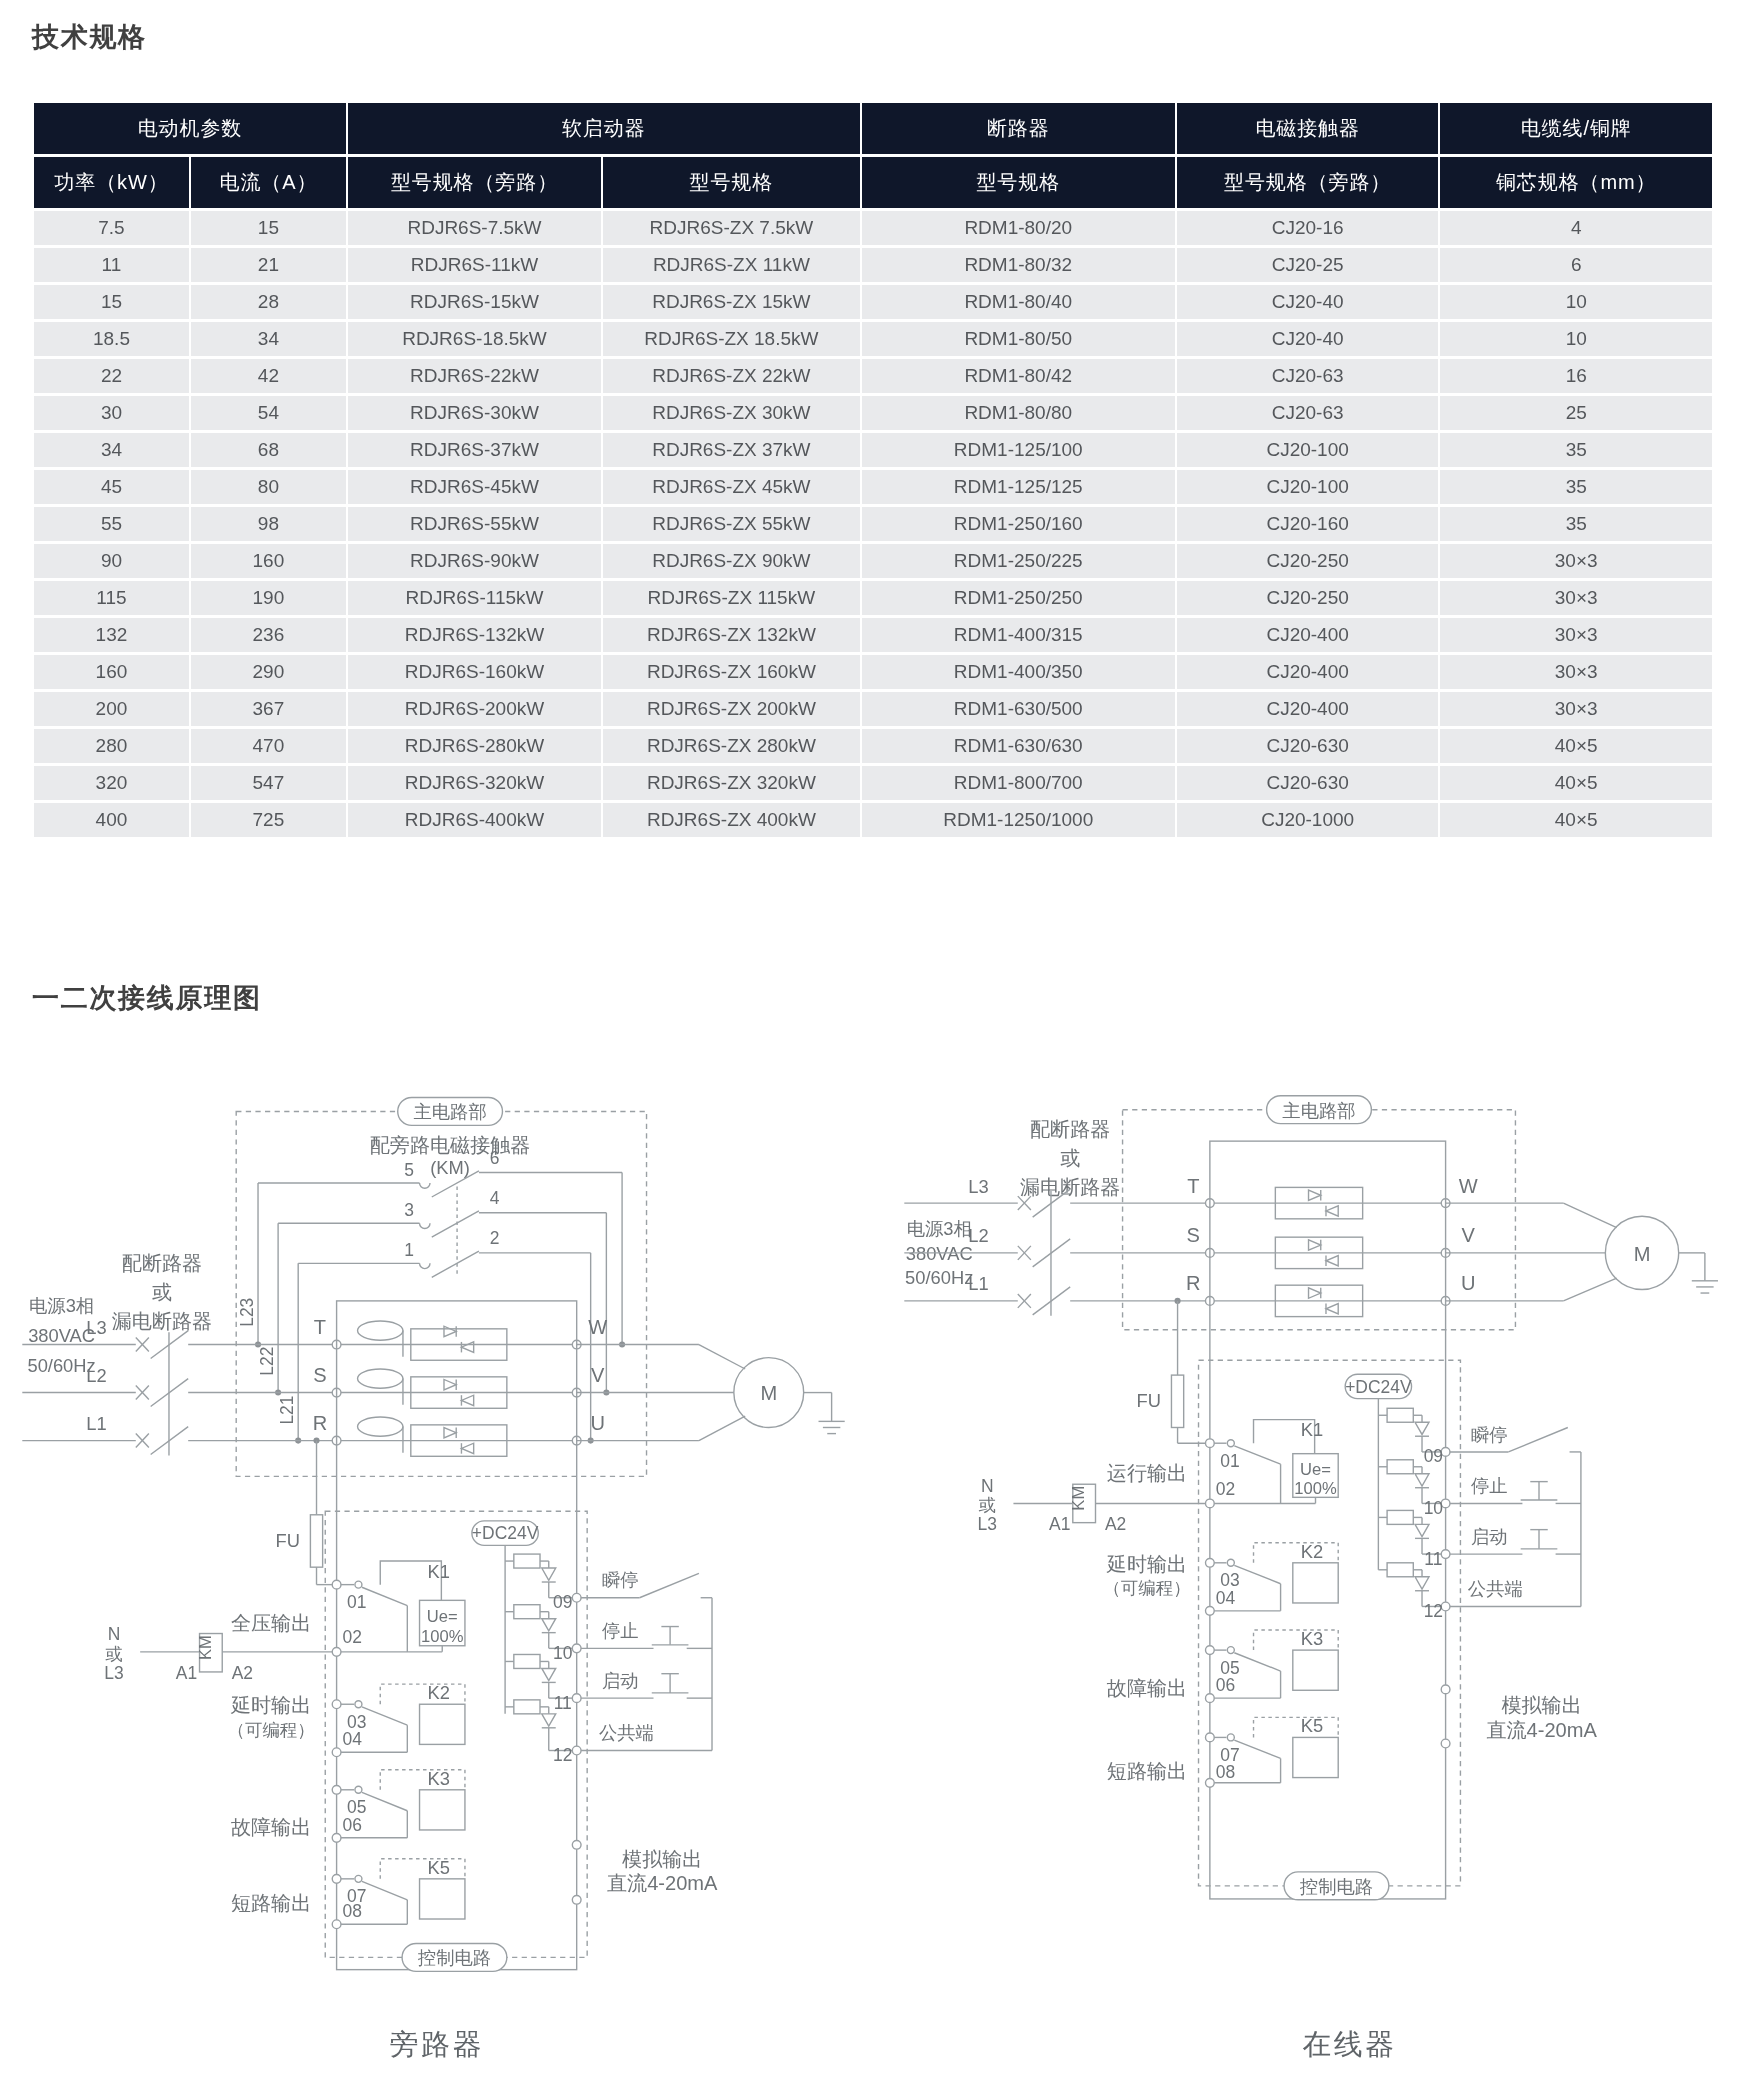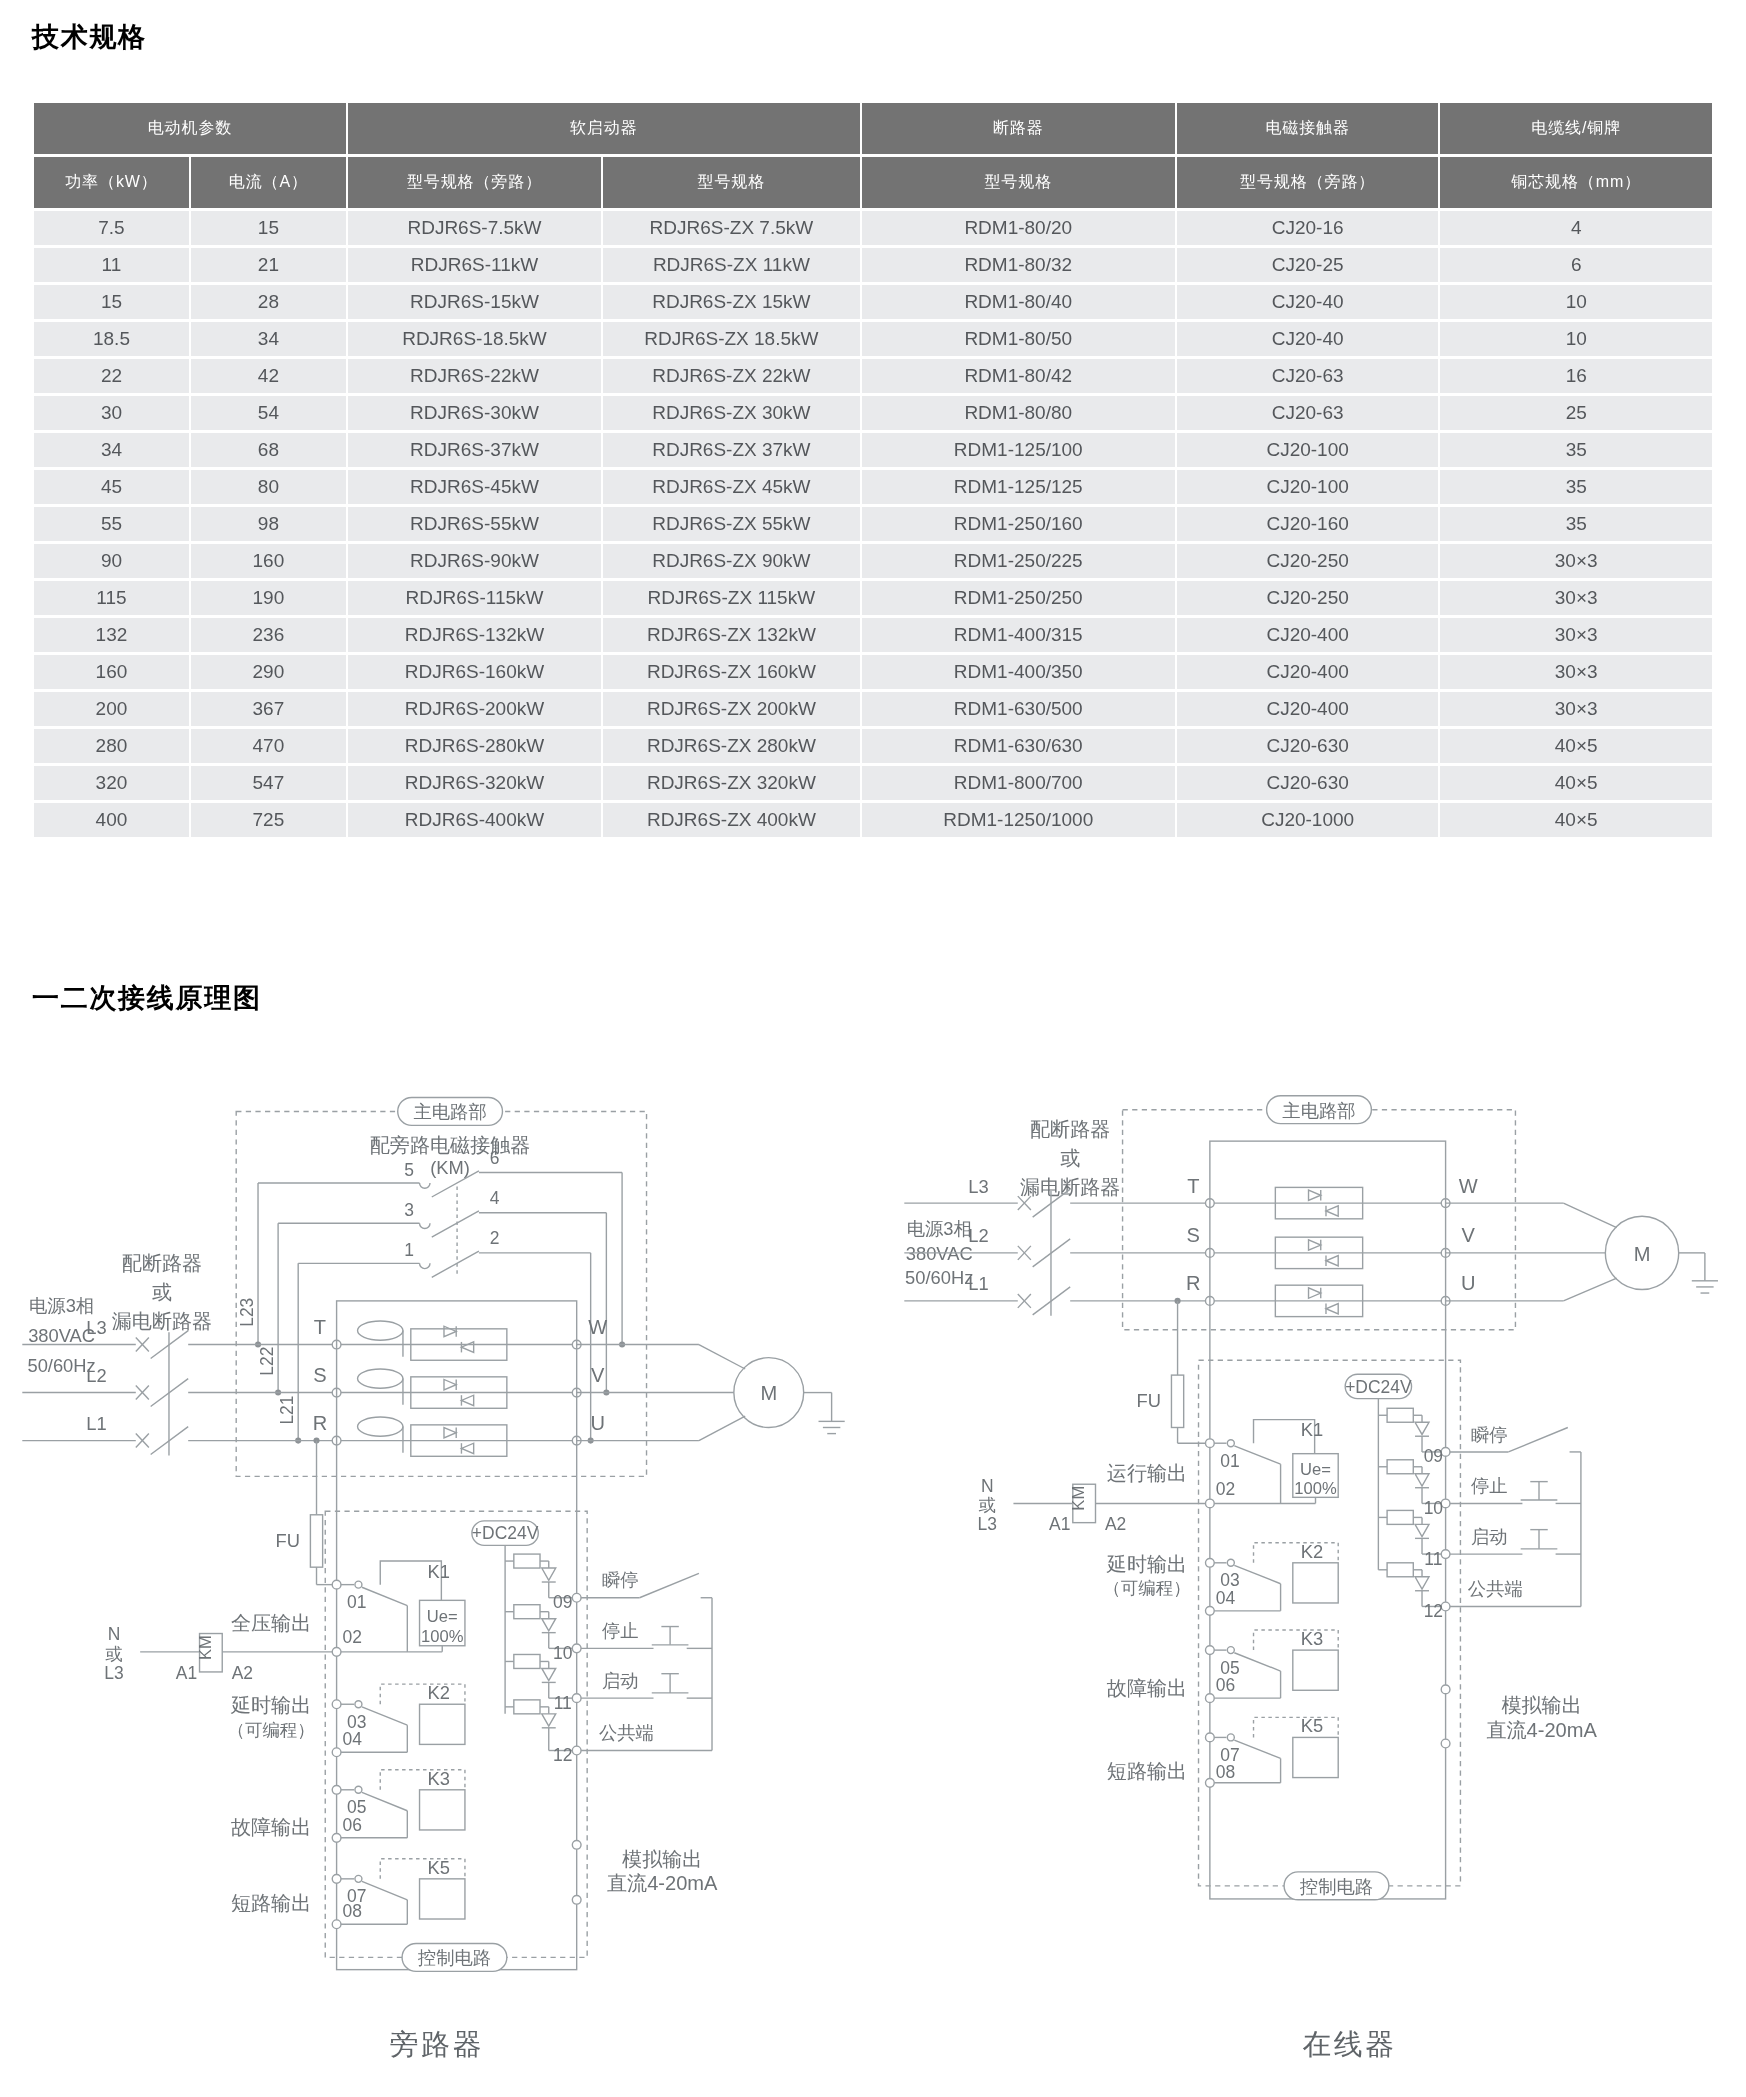--- a/index.html
+++ b/index.html
@@ -1,23 +1,23 @@
 <!DOCTYPE html>
 <html style="font-size:14px"><head>
 <meta charset="utf-8">
 <style>
   html,body{margin:0;padding:0;}
   body{position:relative;width:1747px;height:2098px;background:#ffffff;
        font-family:"Liberation Sans","DejaVu Sans",sans-serif;overflow:hidden;}
-  .sec-title{position:absolute;font-size:27px;font-weight:bold;color:#000000;letter-spacing:1.7px;}
+  .sec-title{position:absolute;font-size:27px;font-weight:bold;color:#404040;letter-spacing:1.7px;}
   #spec-title{left:32px;top:19px;}
   #wiring-title{left:32px;top:980px;}
   table#spec-table{position:absolute;left:32px;top:100px;width:1682px;
        border-collapse:separate;border-spacing:2.6px 3.5px;table-layout:fixed;}
-  #spec-table th{background:#737373;color:#ffffff;font-weight:normal;font-size:16px;
+  #spec-table th{background:#0f172a;color:#ffffff;font-weight:normal;font-size:20px;
        height:49px;text-align:center;letter-spacing:0.9px;}
   #spec-table td{background:#e9eaec;color:#54575b;font-size:19px;height:32px;
        text-align:center;white-space:nowrap;}
   svg .ln{stroke:#9aa0a4;stroke-width:1.6;fill:none;}
   svg .dsh{stroke-dasharray:6 5;}
   svg .dsh2{stroke-dasharray:4 4;}
   svg .nd{fill:#ffffff;stroke:#9aa0a4;stroke-width:1.6;}
   svg .dot{fill:#8d9296;stroke:none;}
   svg .dt{fill:#6e7377;font-size:21px;text-anchor:middle;}
   svg .t20{font-size:20px;}

